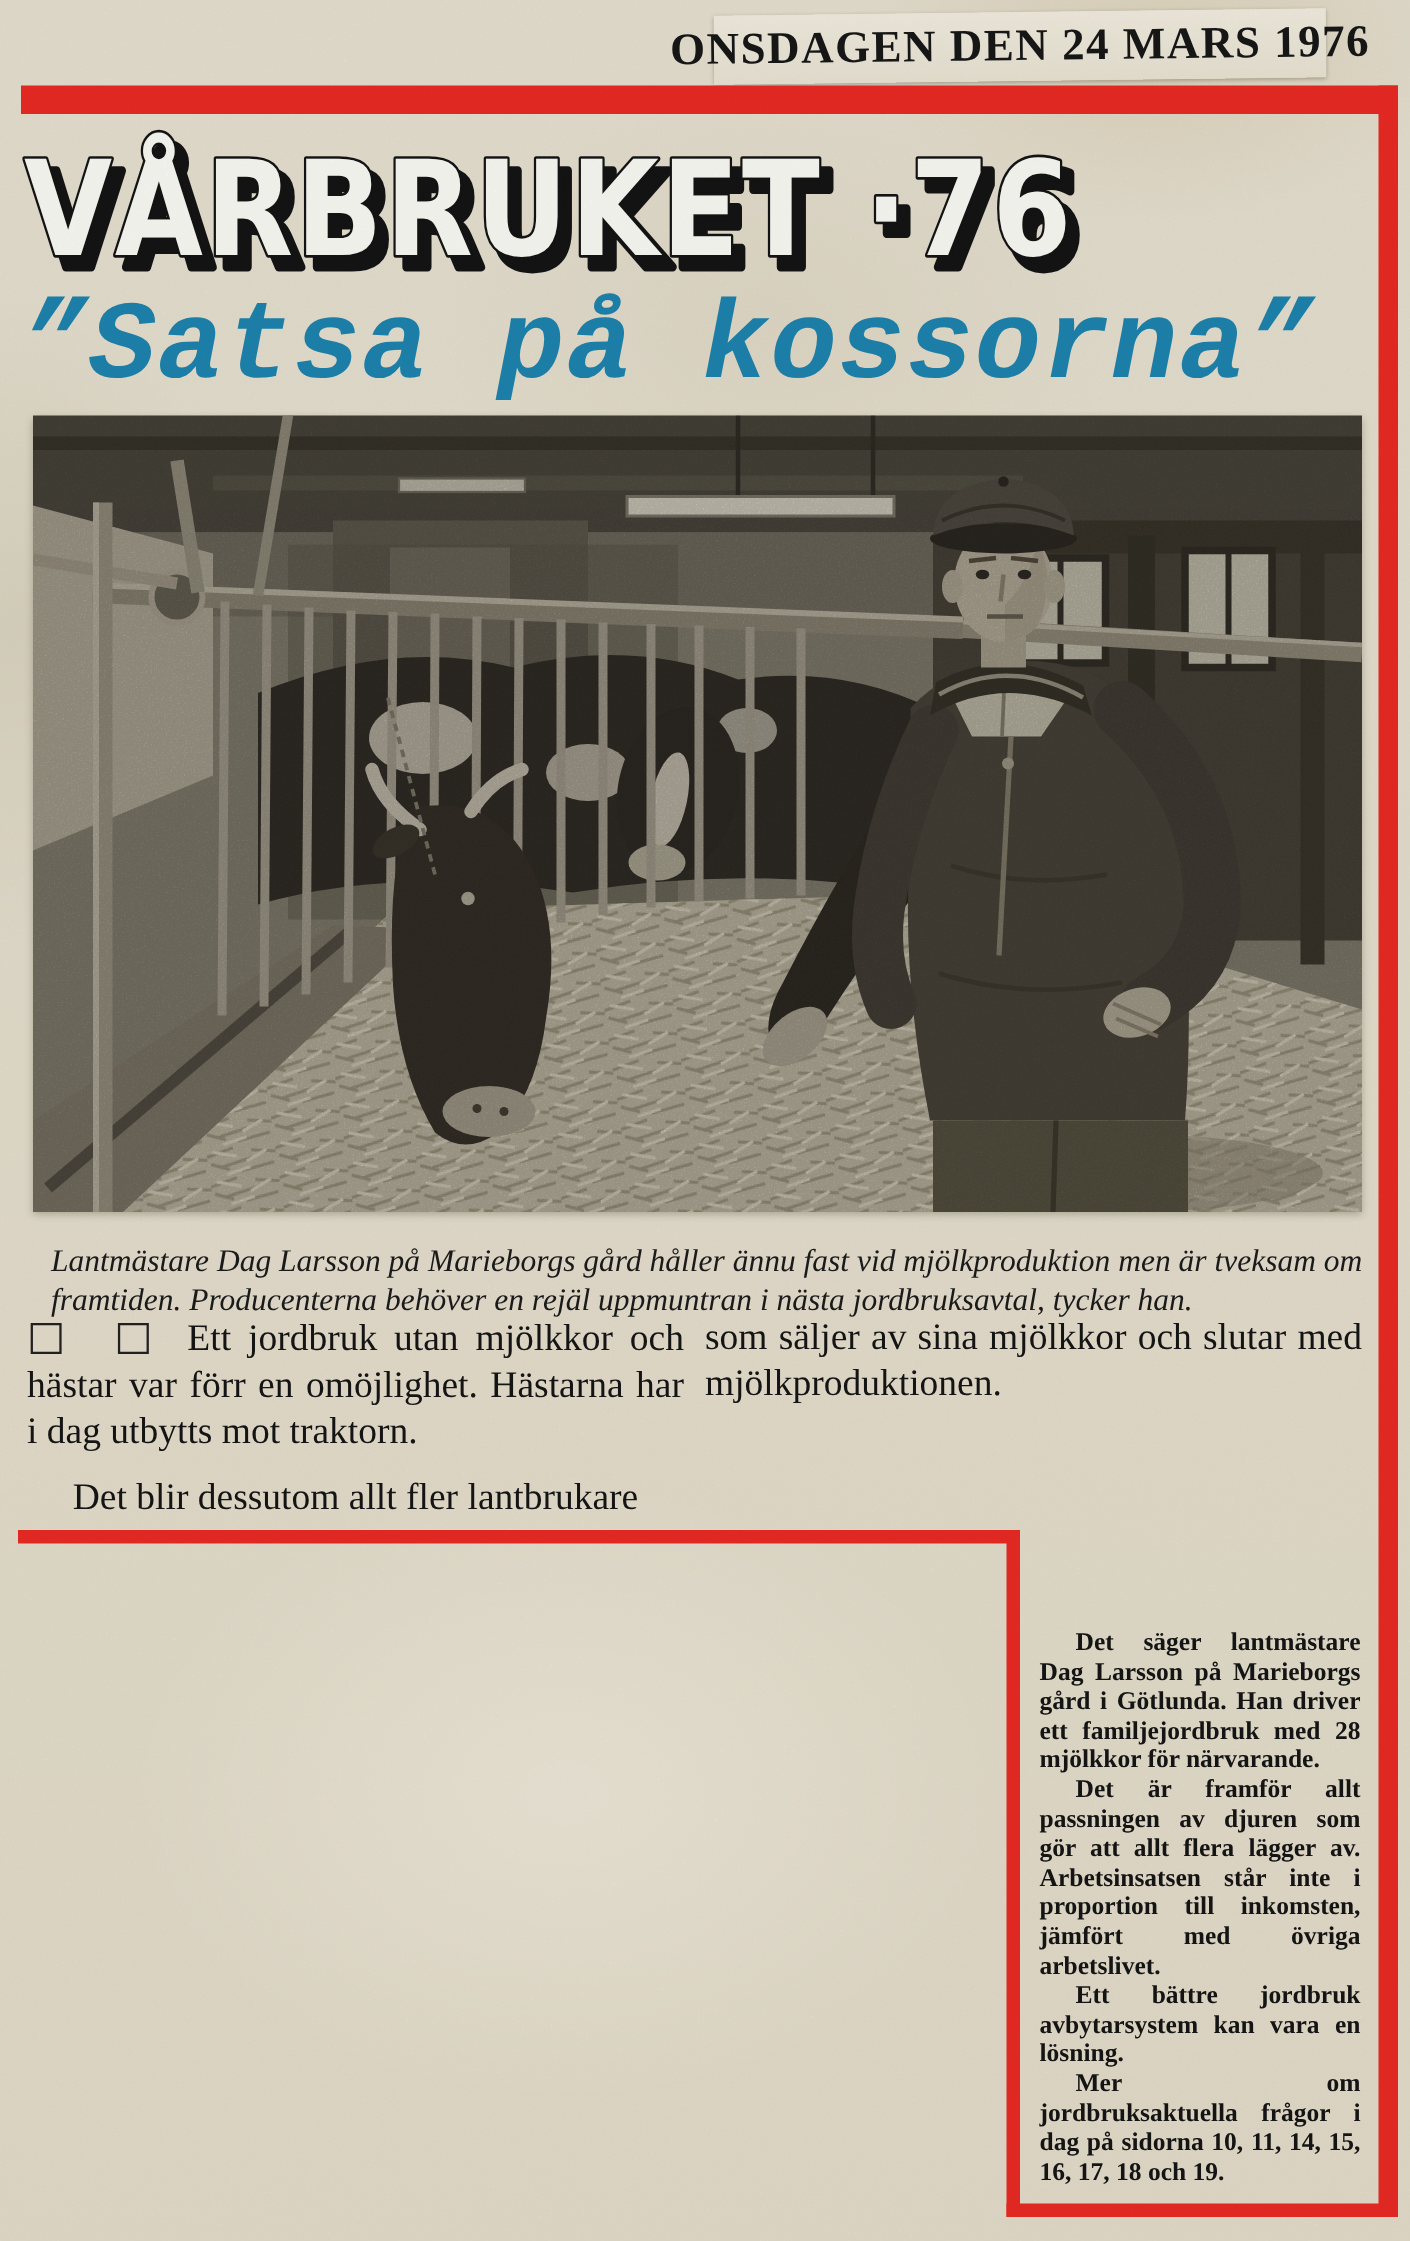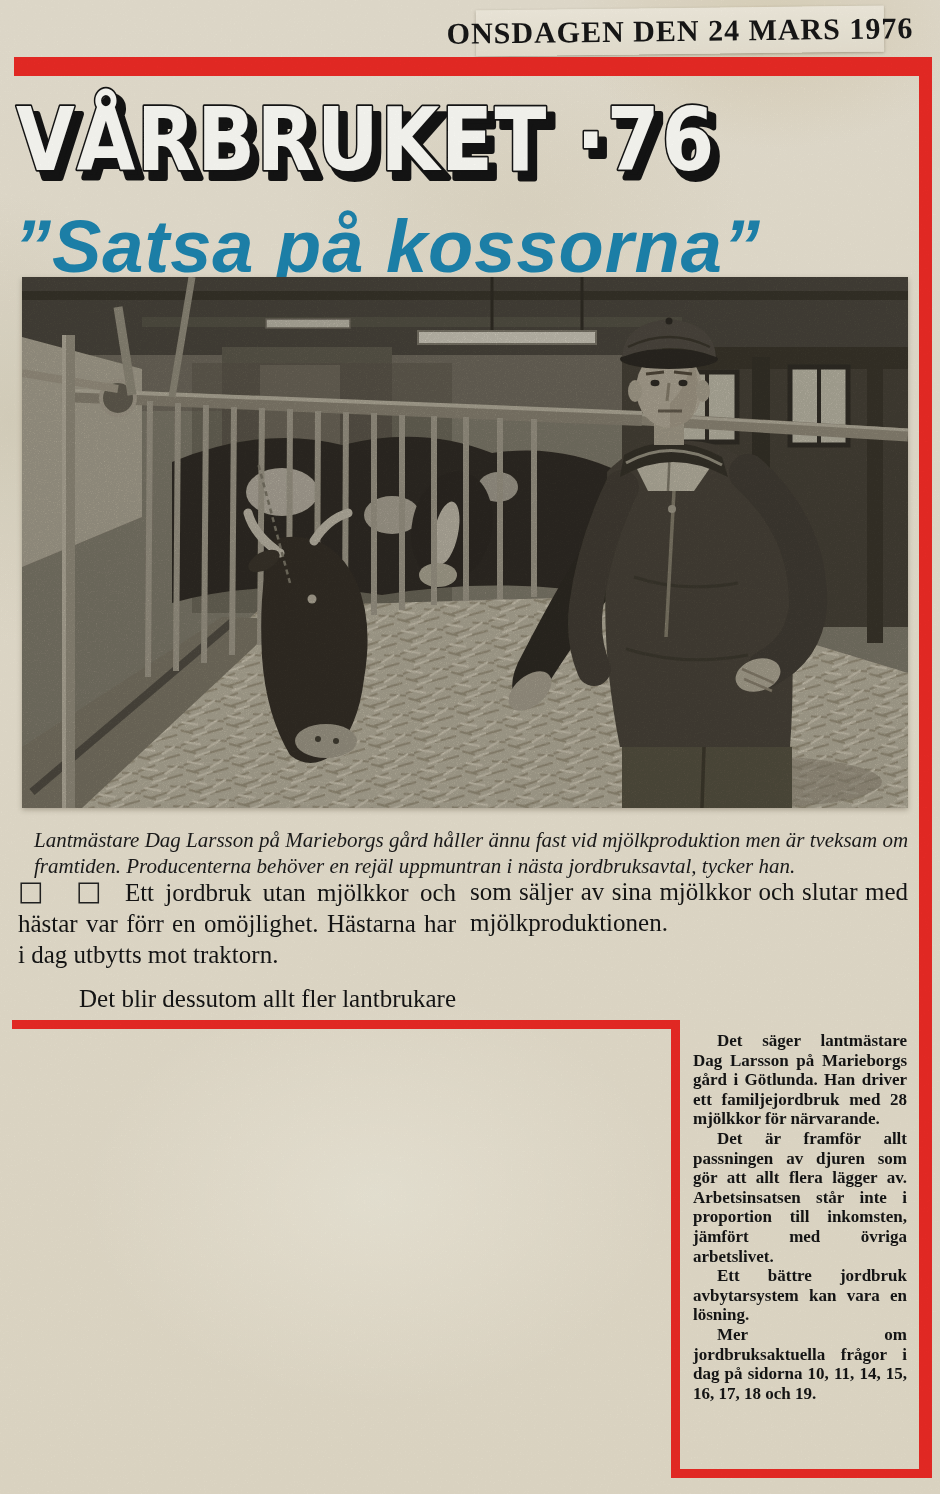--- a/index.html
+++ b/index.html
@@ -42,49 +42,49 @@
   .masthead{position:absolute;left:8px;top:82px;width:724px;height:116px;overflow:visible;}
   .masthead text{
     font-family:"DejaVu Sans", sans-serif;font-weight:bold;font-size:88px;
     letter-spacing:2px;
   }
   .special-note{
     position:absolute;left:736px;top:94px;width:180px;
     font-weight:bold;font-size:37px;line-height:43px;color:#121212;white-space:nowrap;
   }
   .headline-blue{
-    position:absolute;left:14px;top:207px;width:900px;margin:0;
-    font-family:Liberation Sans, sans-serif;font-style:italic;font-weight:bold;
+    position:absolute;left:14px;top:192px;width:900px;margin:0;
+    font-family:Liberation Mono, monospace;font-style:italic;font-weight:bold;
     font-size:74px;line-height:80px;letter-spacing:1px;color:var(--blue);white-space:nowrap;
   }
 
   .photo{
     position:absolute;left:22px;top:277px;width:886px;height:531px;
     box-shadow:0 0 0 1px #55524a inset, 0 2px 5px rgba(60,50,30,.3);
     background:#b9b4a9;
   }
 
   .caption{
     position:absolute;left:30px;top:823px;width:878px;margin:4px;
     font-weight:normal;font-style:italic;font-size:21px;line-height:26px;color:#1c1c1c;
   }
 
   .intro{position:absolute;left:18px;top:876px;width:894px;display:flex;gap:14px;}
   .intro .col{width:438px;font-size:25px;line-height:31px;text-align:justify;color:#161616;}
   .intro p{margin:0;}
   .intro .p-follow{margin-top:13px;}
-  .intro .nowrap{white-space:nowrap;text-align:right;}
+  .intro .nowrap{white-space:nowrap;text-align:center;}
   .intro .indent{text-indent:30px;}
   .lead-sq{
     font-family:"DejaVu Sans", sans-serif;font-size:27px;letter-spacing:7px;
     position:relative;top:-1px;color:#222;
   }
 
   .bottom-column{
-    position:absolute;left:693px;top:1031px;width:214px;
+    position:absolute;left:693px;top:1085px;width:214px;
     font-weight:bold;font-size:17px;line-height:19.6px;text-align:justify;color:#161616;
   }
   .bottom-column p{margin:0;text-indent:24px;}
 </style>
 </head>
 <body>
 
 <div class="page">
 
   <div class="dateline-strip">

